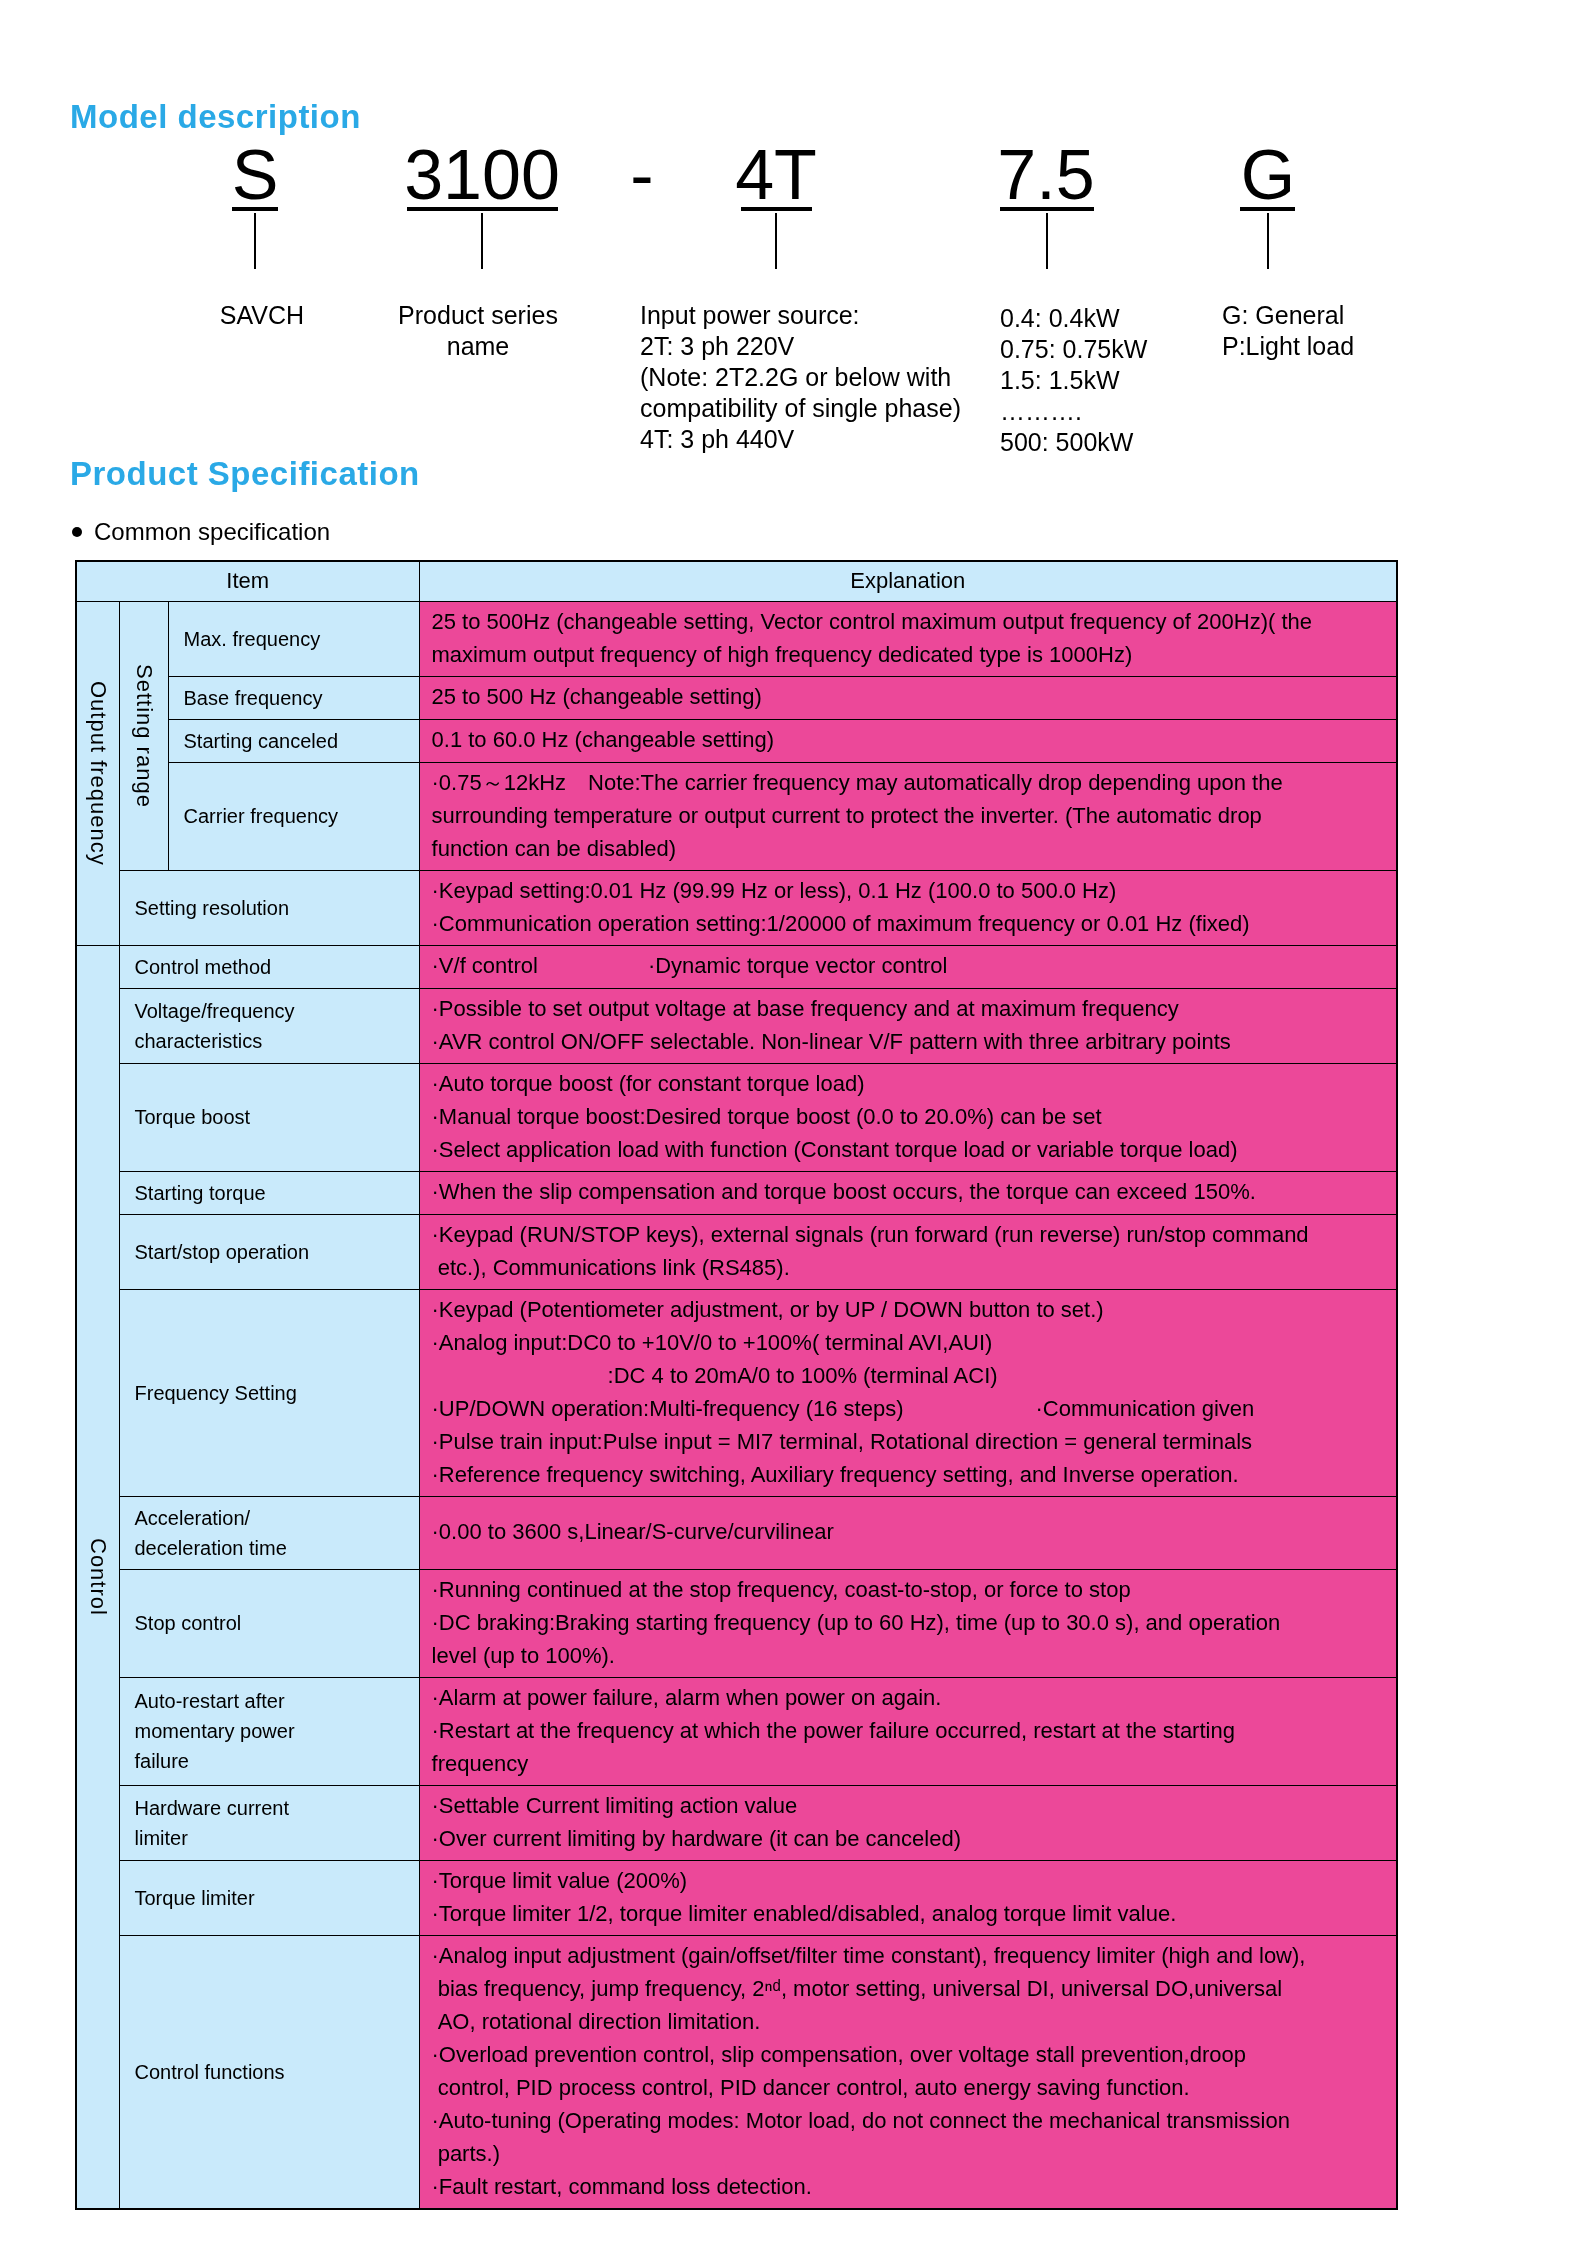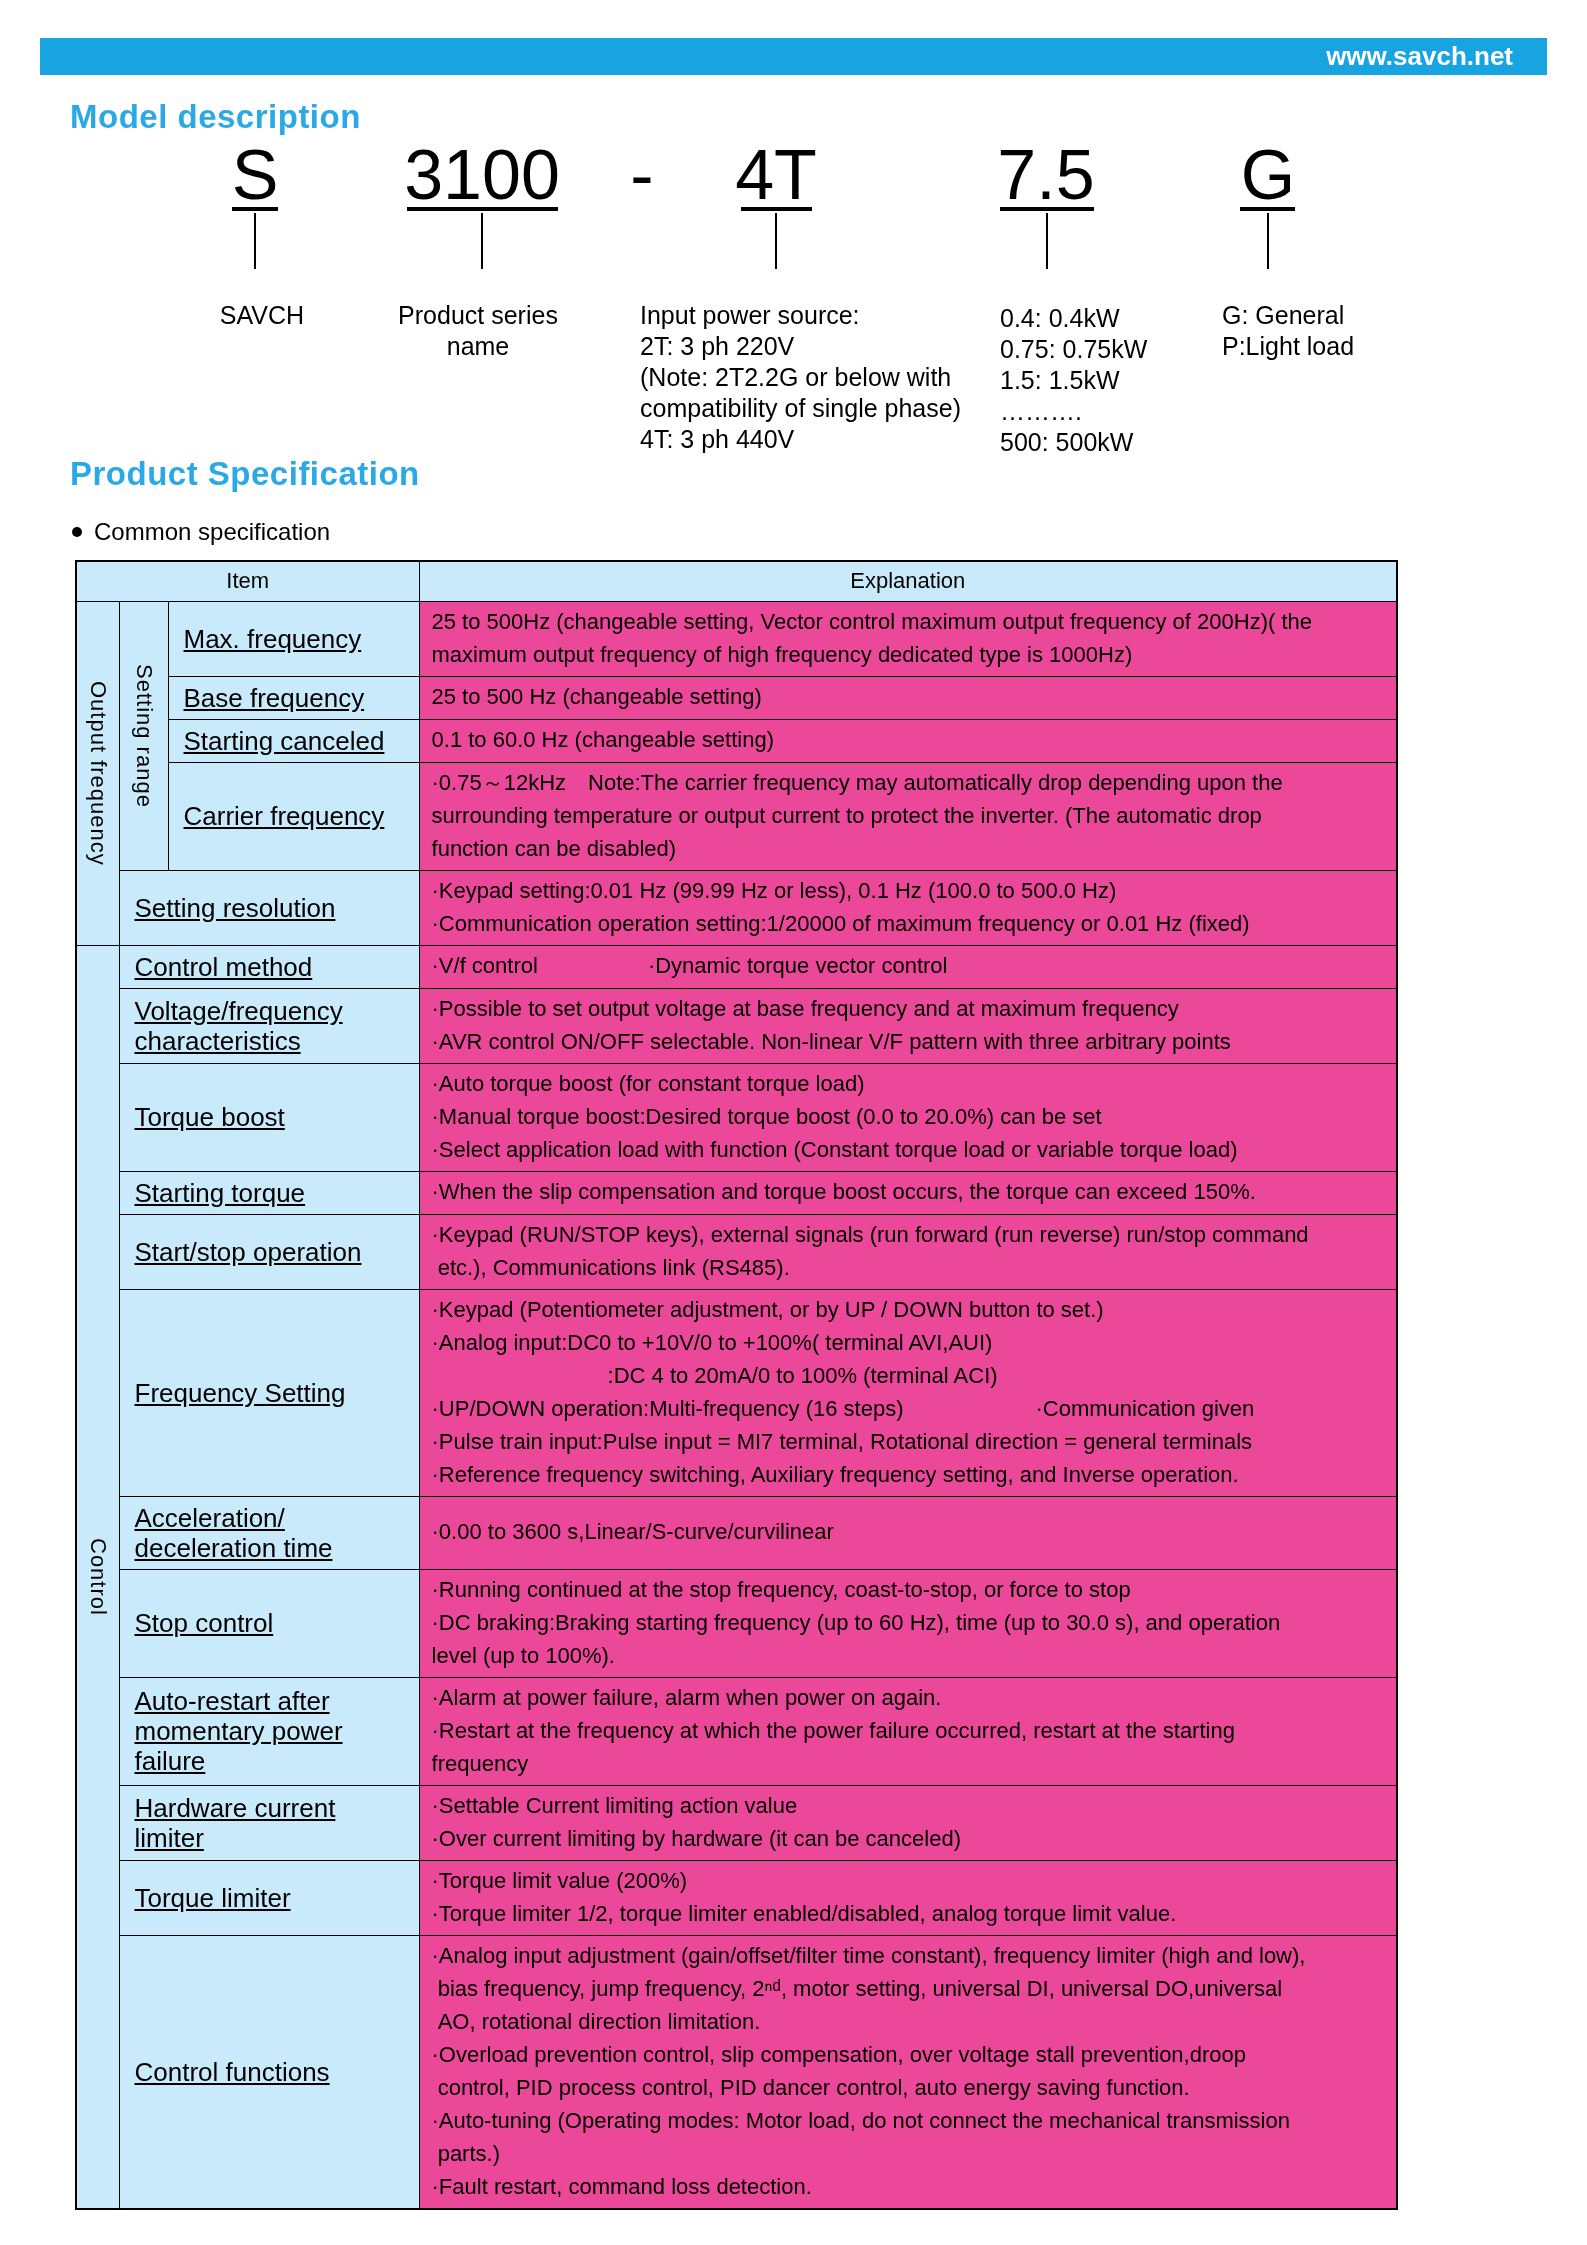--- a/index.html
+++ b/index.html
@@ -36,34 +36,33 @@
   
   table.spec {
     position:absolute; left:75px; top:560px; width:1323px;
     border-collapse:collapse; table-layout:fixed; border:2px solid #000;
   }
   table.spec td { border:1px solid #000; vertical-align:middle; box-sizing:border-box; }
   td.head { background:var(--cell,#C9EAFB); text-align:center; font-size:22px; height:40px; }
   td.vcell { background:var(--cell,#C9EAFB); text-align:center; padding:6px 0; }
   td.vcell div { writing-mode:vertical-rl; text-orientation:mixed; margin:0 auto; font-size:22px; letter-spacing:1px; line-height:38px; }
   td.lbl {
-    background:var(--cell,#C9EAFB); font-size:26px; line-height:30px;
-    padding:6px 8px 6px 15px; white-space:pre-line;text-decoration:underline;
+    background:var(--cell,#C9EAFB); font-size:20px; line-height:30px;
+    padding:6px 8px 6px 15px; white-space:pre-line;
   }
   td.exp {
     background:#ec4899; font-size:22px; line-height:33px;
     padding:3px 10px 5px 12px; white-space:pre-line;
   }
 </style>
 </head>
 <body>
 
 <div class="page">
 
-  <div class="topbar">www.savch.net</div>
 
   <div class="h1 model">Model description</div>
 
   <div>
     <span class="mchar" style="left:255px">S</span>
     <span class="mchar" style="left:482px">3100</span>
     <span class="mchar" style="left:642px">-</span>
     <span class="mchar" style="left:776px">4T</span>
     <span class="mchar" style="left:1046px">7.5</span>
     <span class="mchar" style="left:1268px">G</span>

